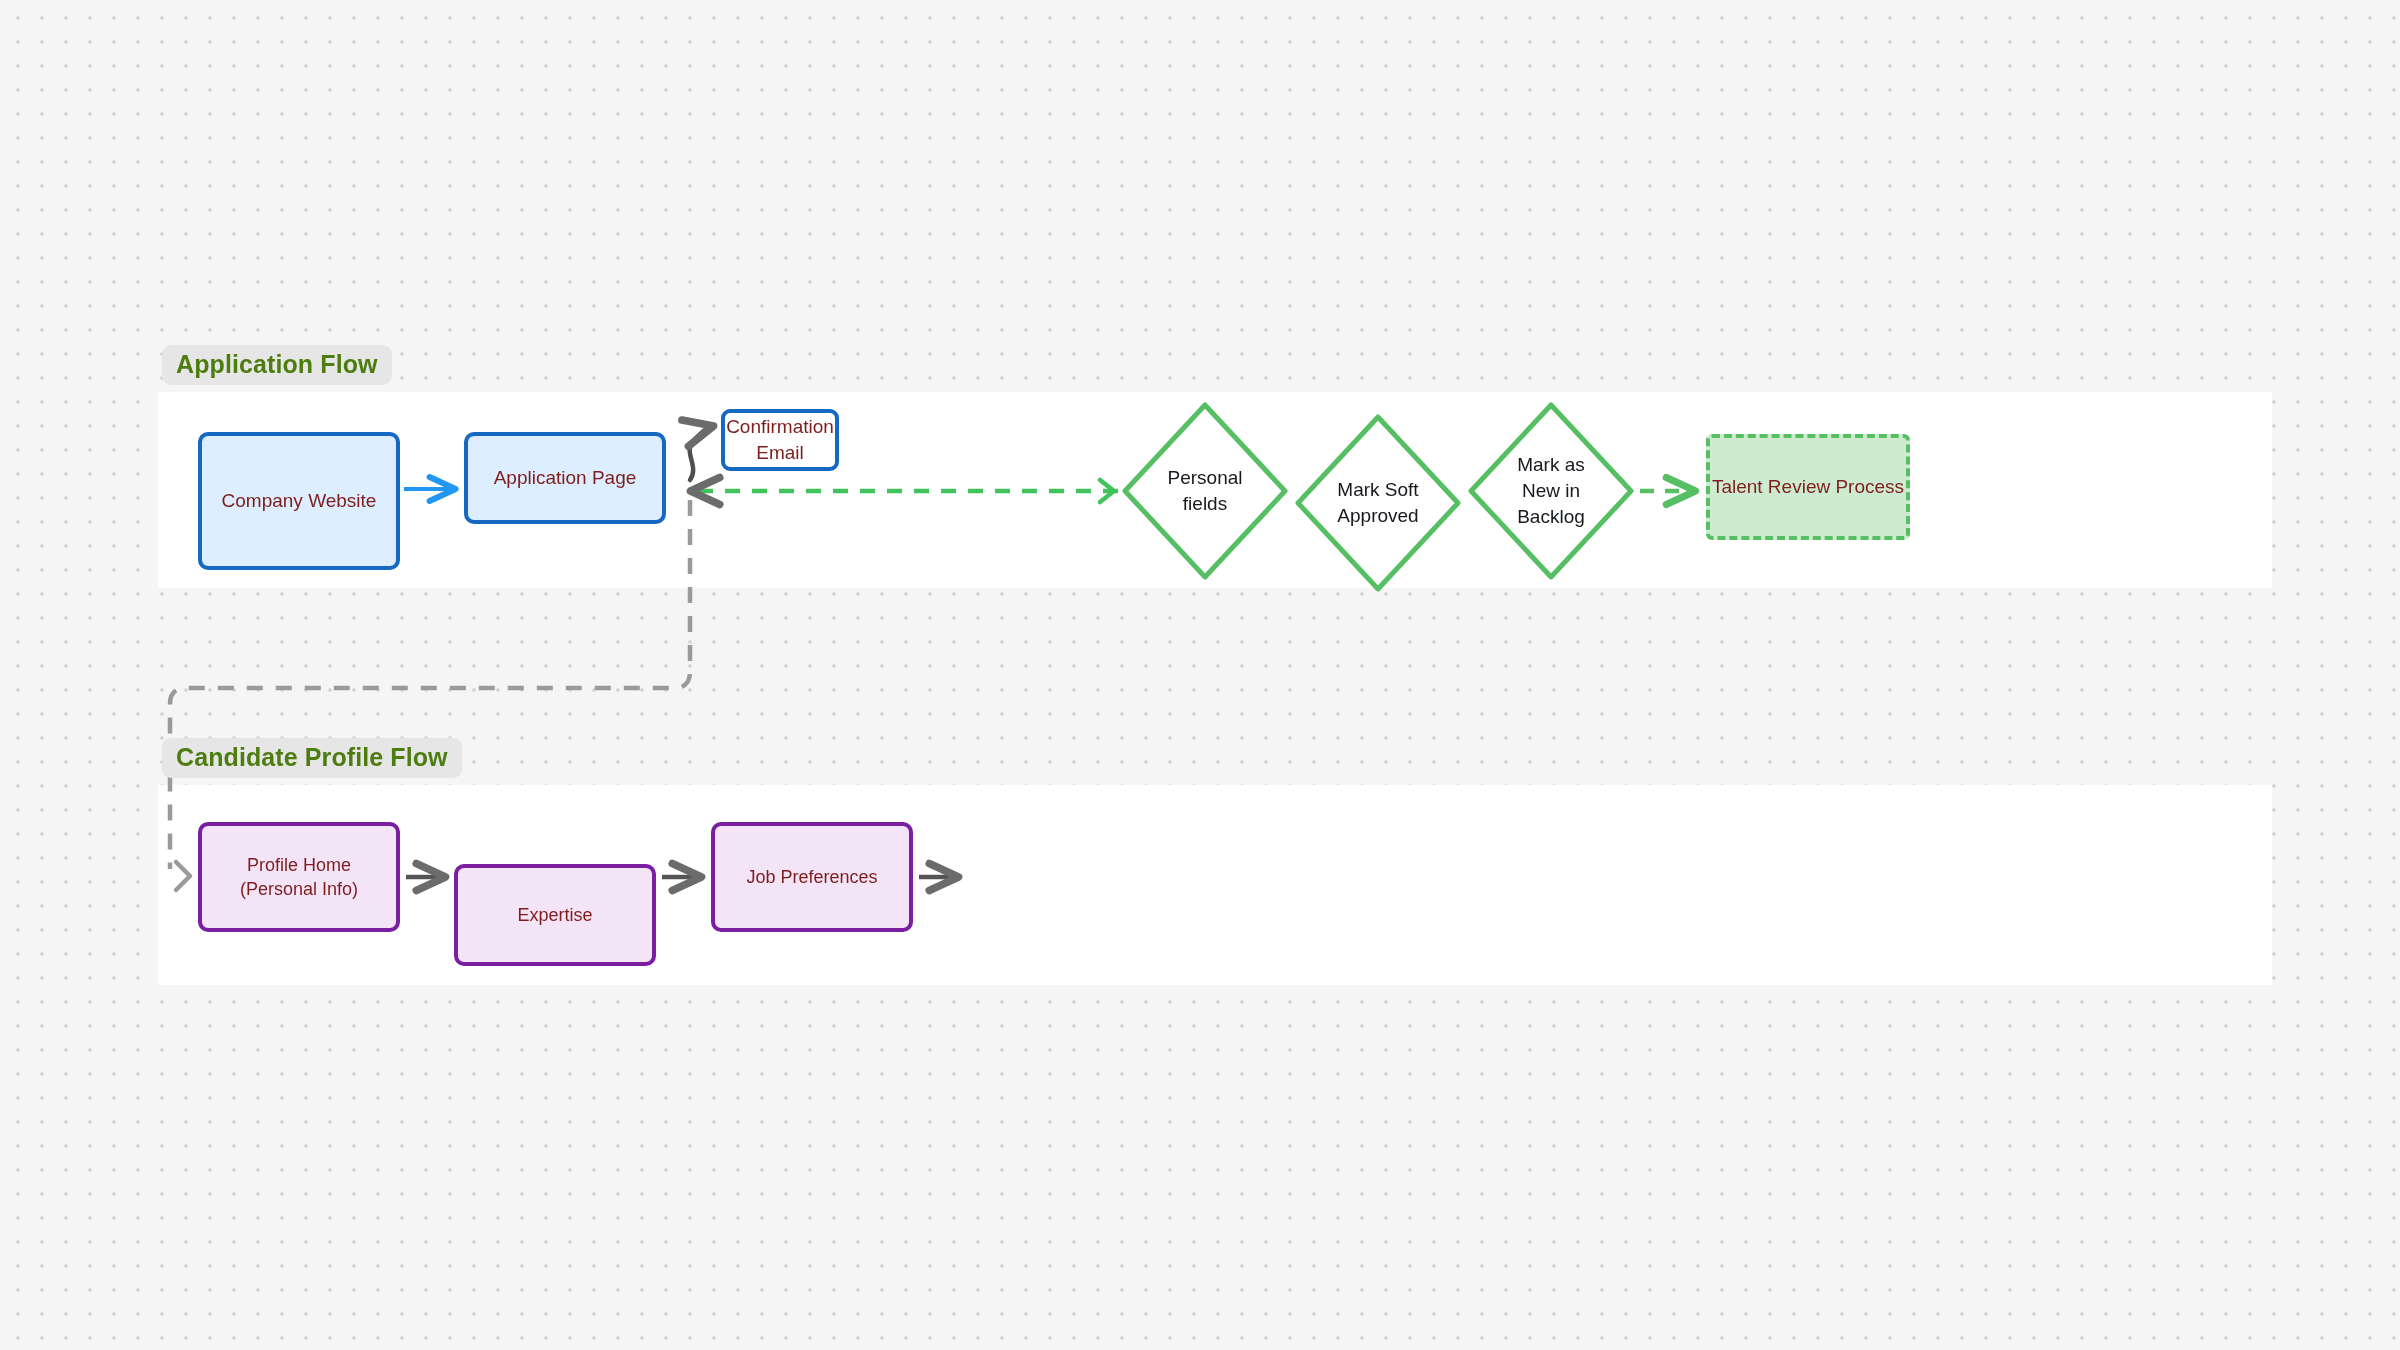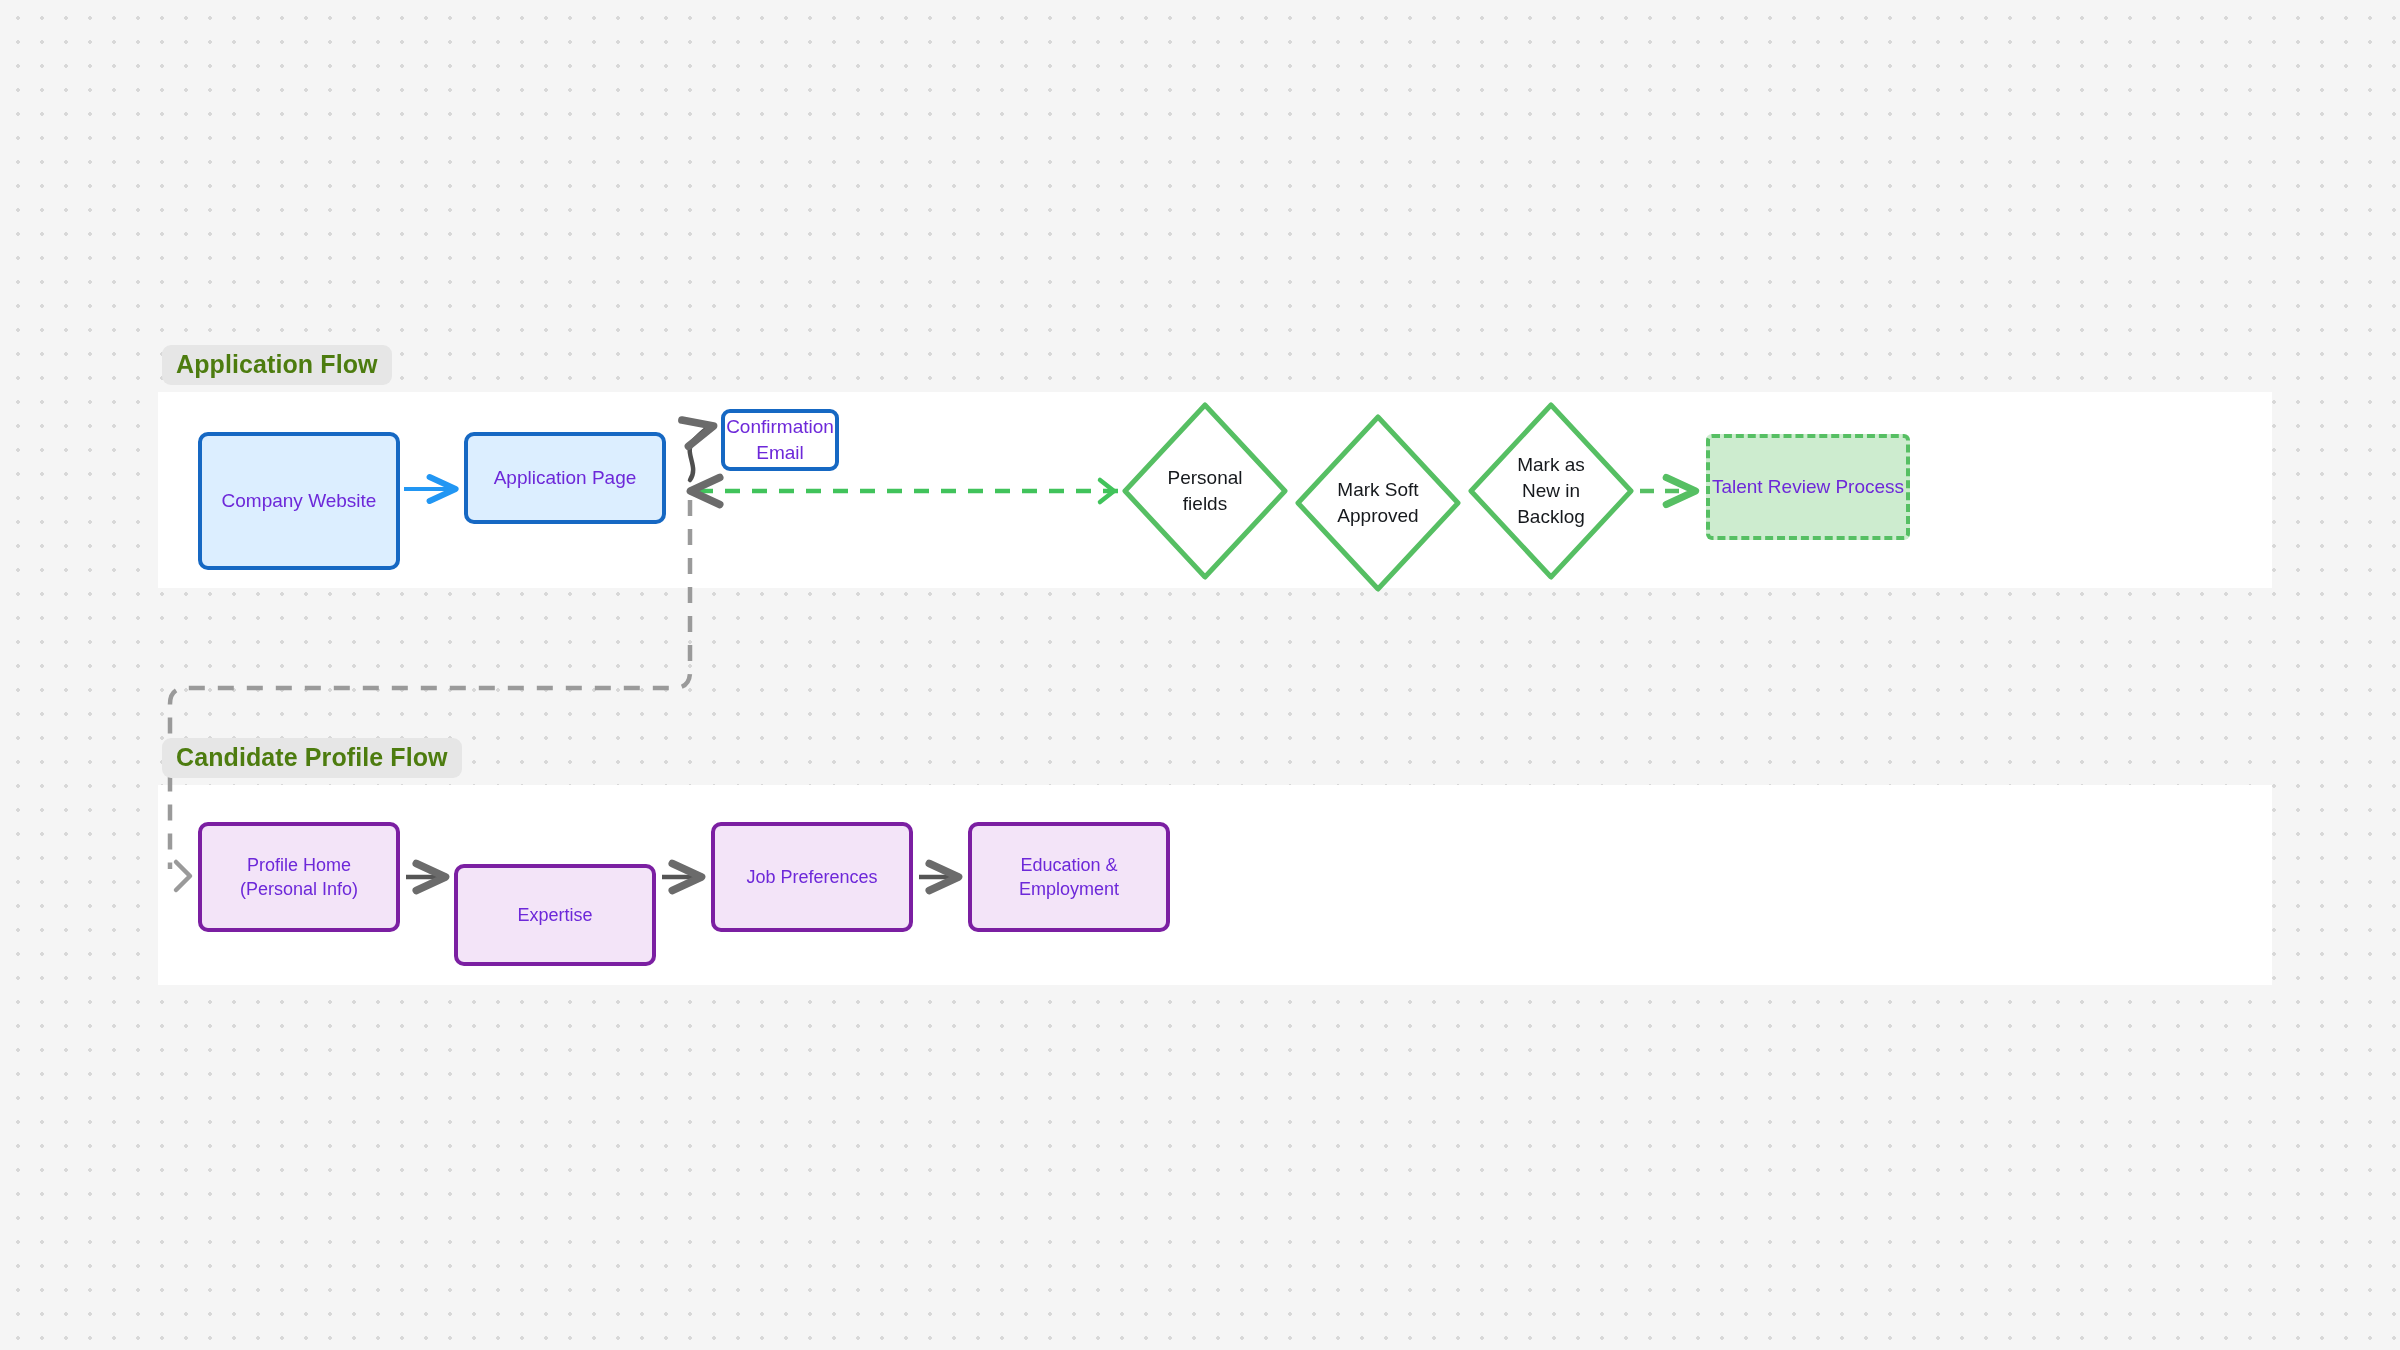--- a/index.html
+++ b/index.html
@@ -53,21 +53,21 @@
 
   
   .node {
     position: absolute;
     box-sizing: border-box;
     display: flex;
     align-items: center;
     justify-content: center;
     text-align: center;
     border-radius: 10px;
-    color: #6d28d9;
+    color: #7f1d1d;
     line-height: 1.35;
     white-space: pre-line;
   }
   .node-blue {
     background: #dceeff;
     border: 4px solid #1668c3;
     font-size: 19px;
   }
   .node-blue-small {
     background: #ffffff;
@@ -197,15 +197,14 @@
 
   <div class="node node-green-dashed" id="node-talent-review-process" style="left: 1706px; top: 434px; width: 204px; height: 106px; background: rgb(205, 236, 207); border-color: rgb(86, 191, 99);">Talent Review Process</div>
 
   <div class="node node-purple" id="node-profile-home" style="left: 198px; top: 822px; width: 202px; height: 110px; background: rgb(243, 228, 248); border-color: rgb(123, 31, 162);">Profile Home
 (Personal Info)</div>
 
   <div class="node node-purple" id="node-expertise" style="left: 454px; top: 864px; width: 202px; height: 102px; background: rgb(243, 228, 248); border-color: rgb(123, 31, 162);">Expertise</div>
 
   <div class="node node-purple" id="node-job-preferences" style="left: 711px; top: 822px; width: 202px; height: 110px; background: rgb(243, 228, 248); border-color: rgb(123, 31, 162);">Job Preferences</div>
 
-  <div class="node node-purple" id="node-education-employment" style="left: 968px; top: 822px; width: 202px; height: 110px; background: rgb(243, 228, 248); border-color: rgb(123, 31, 162);">Education &amp; Employment</div>
 
 </div>
 
 </body></html>

